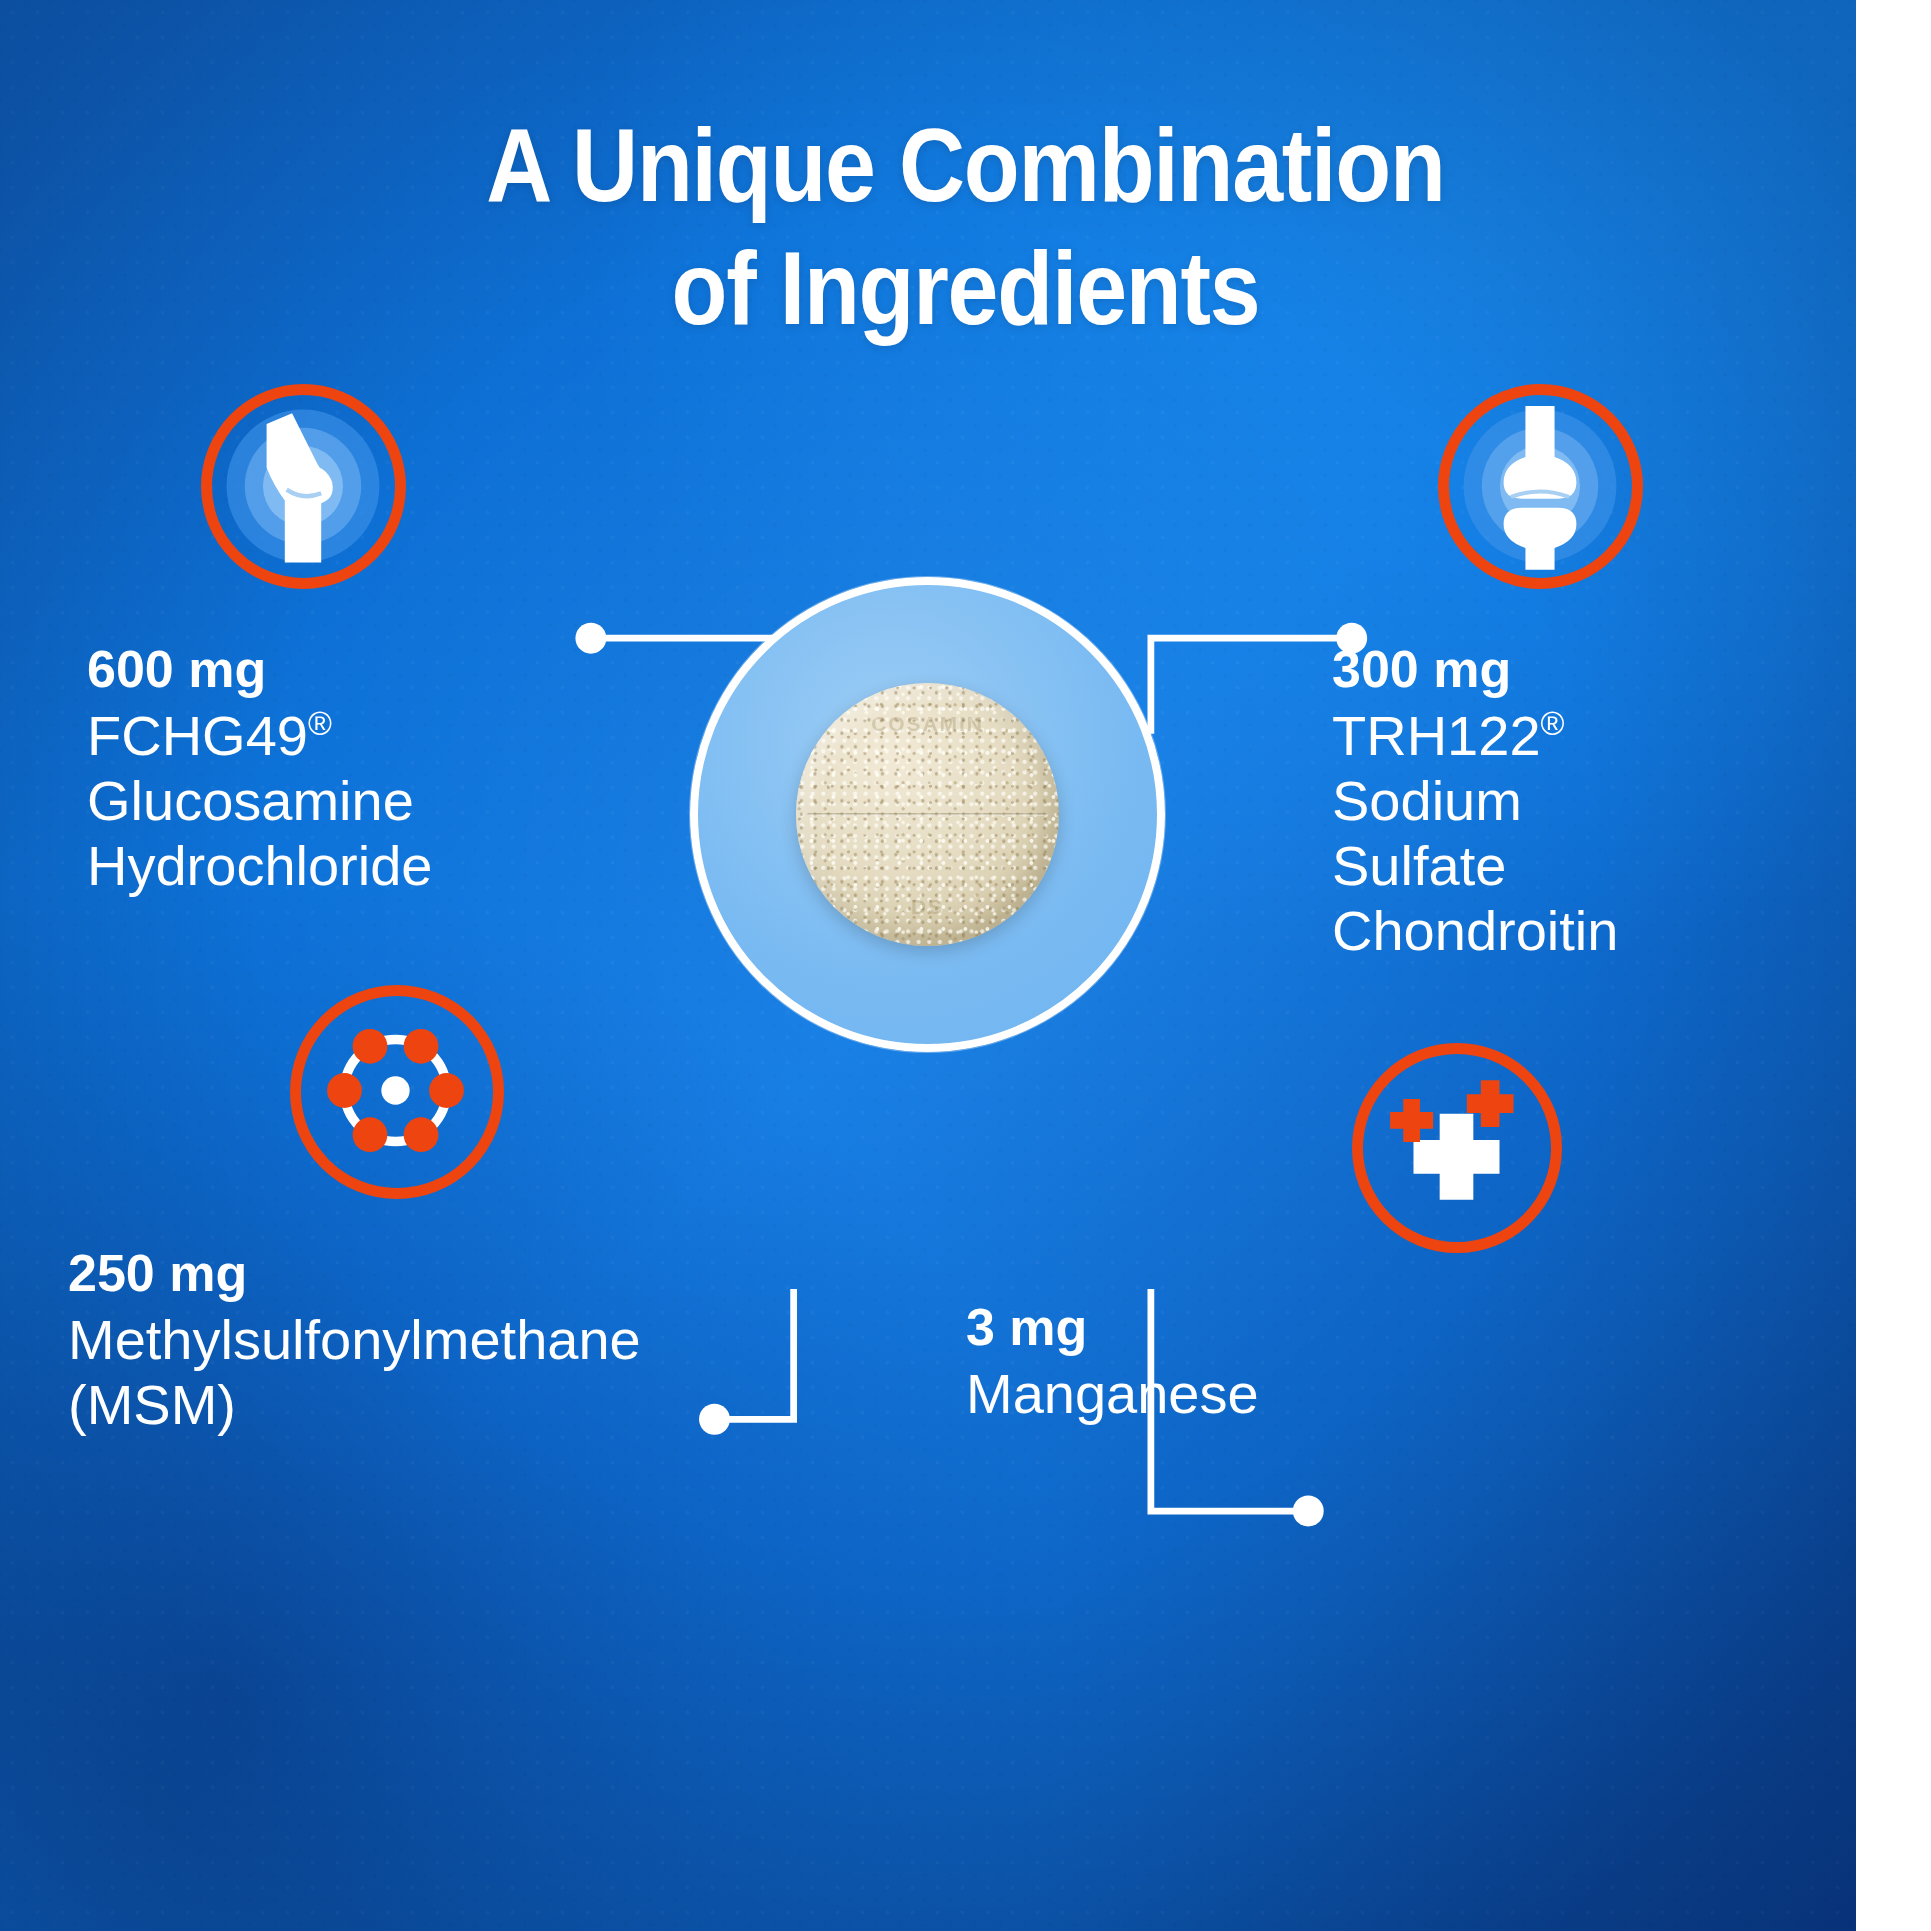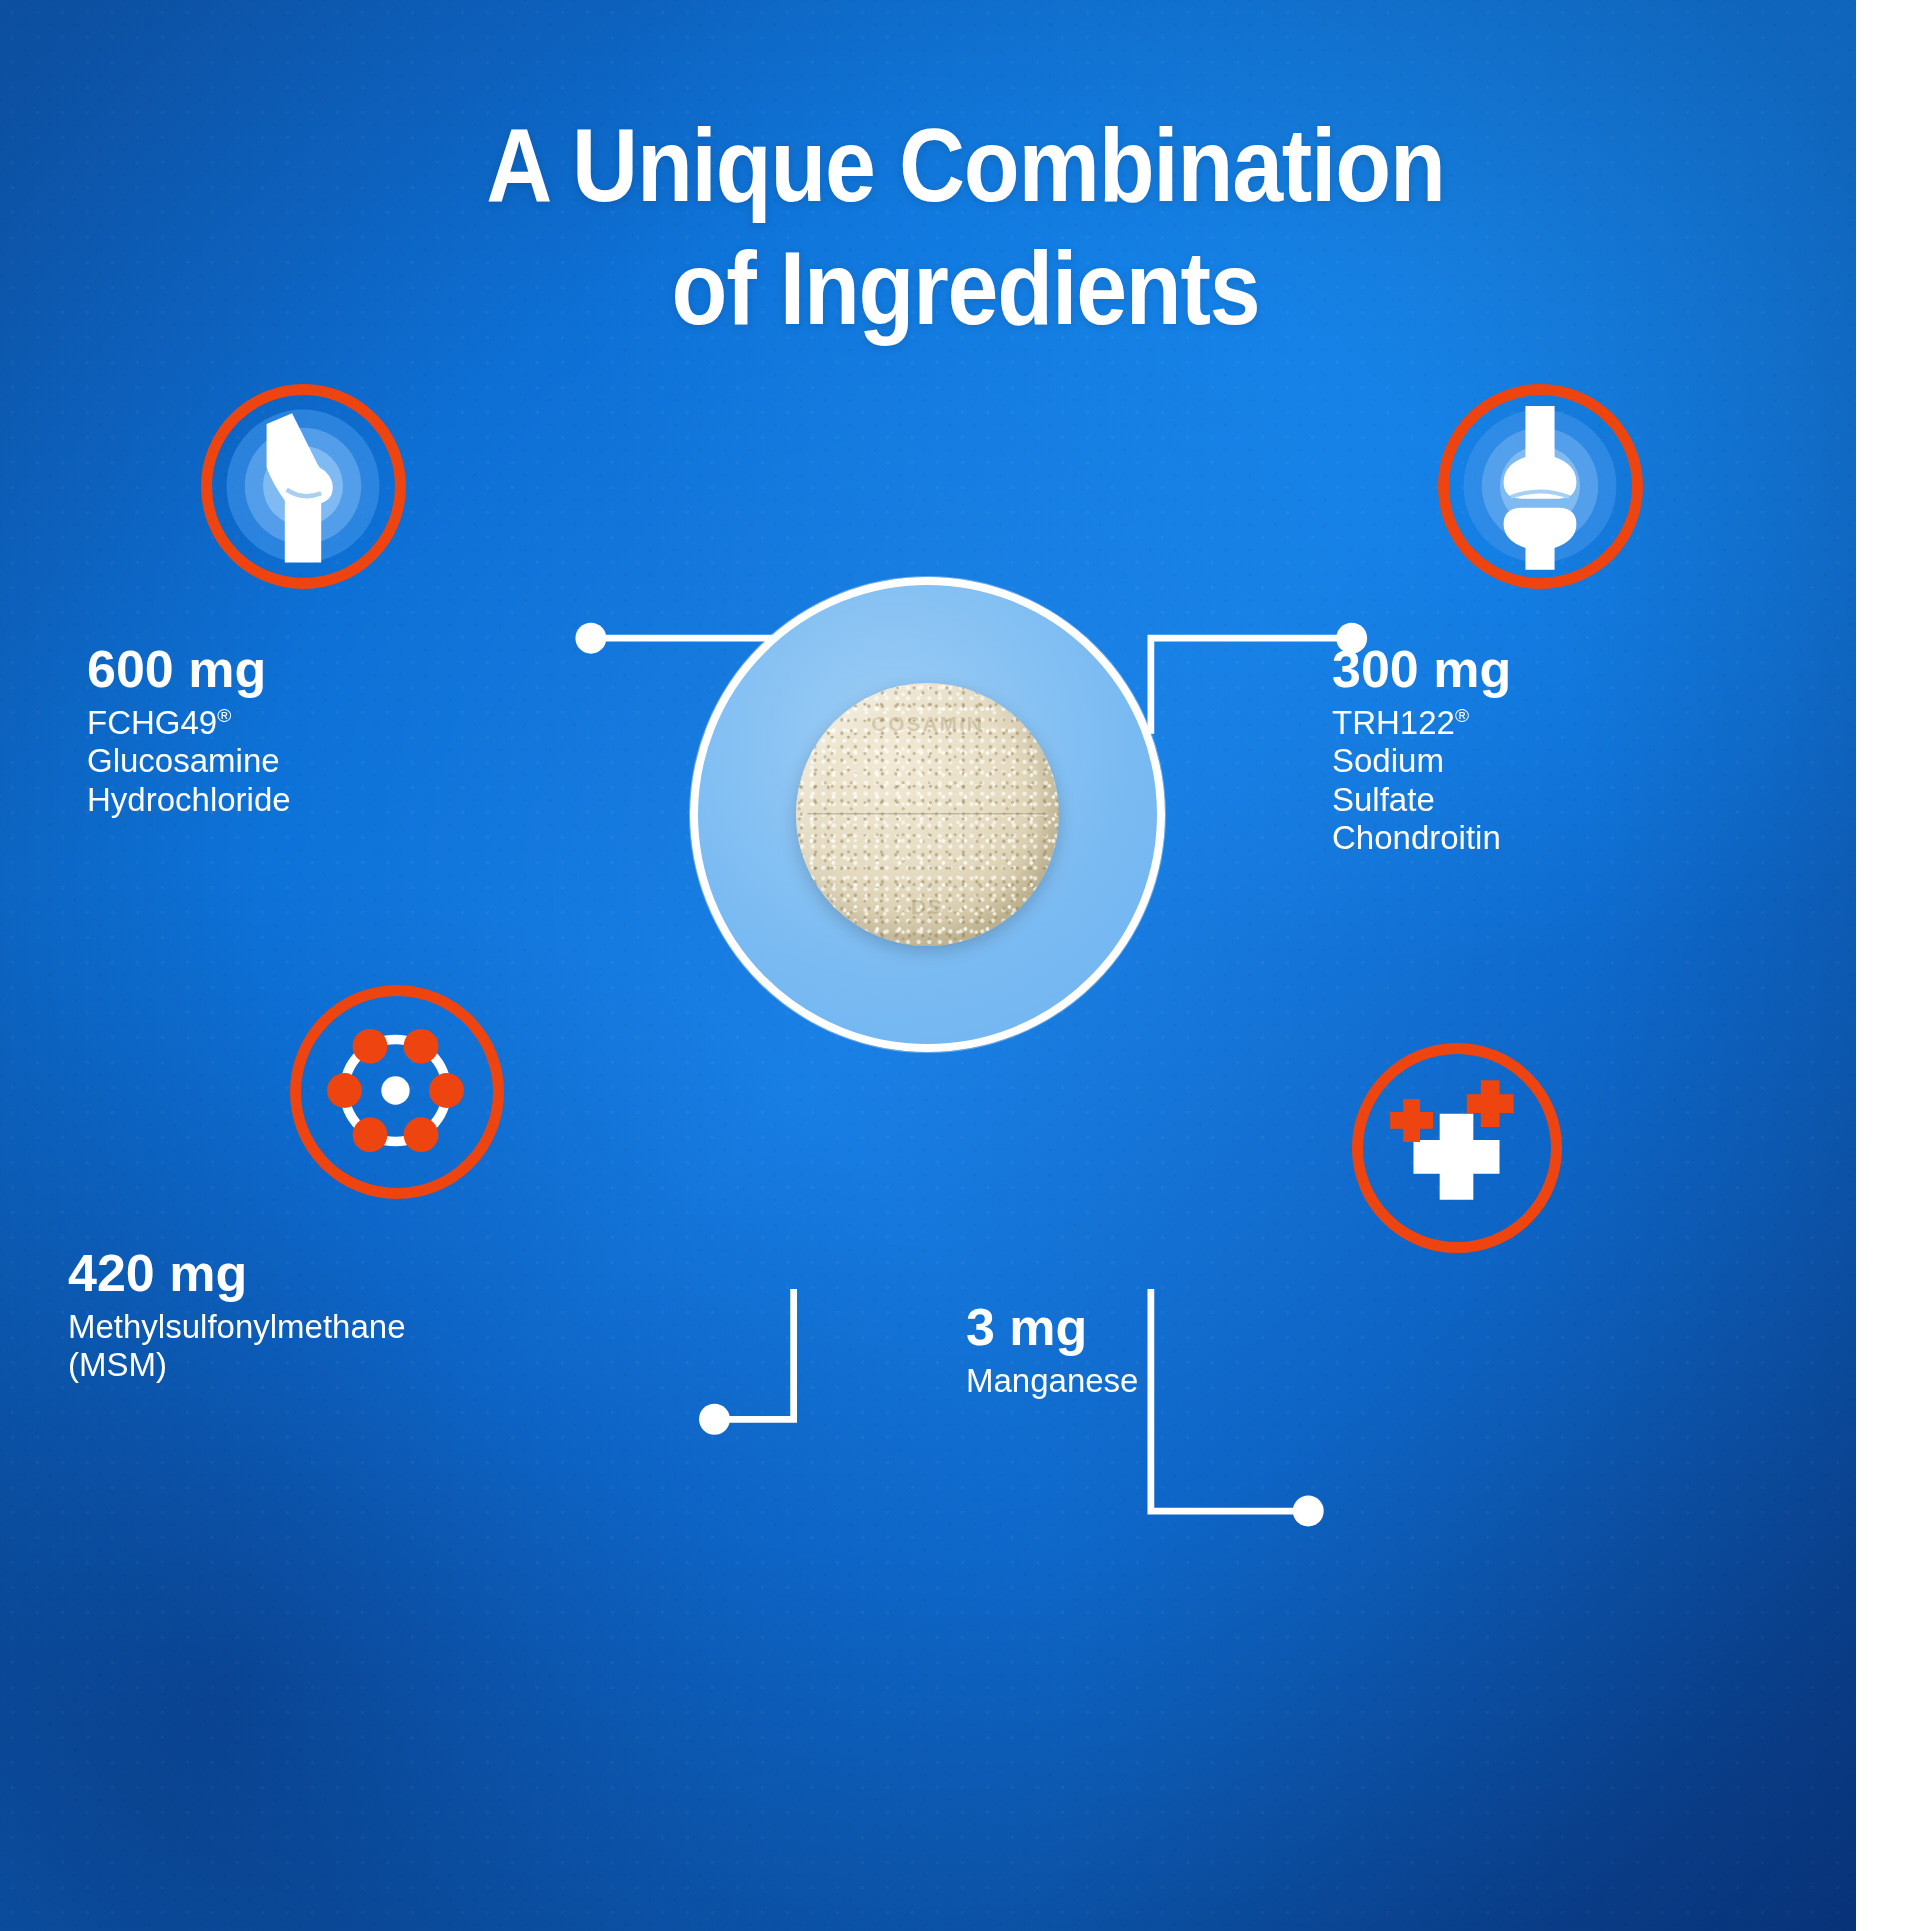--- a/index.html
+++ b/index.html
@@ -125,21 +125,21 @@
     line-height: 1.1;
   }
   .dose {
     font-weight: 700;
     font-size: 52px;
     letter-spacing: 0px;
     margin-bottom: 5.8px;
   }
   .name {
     font-weight: 400;
-    font-size: 33px;
+    font-size: 56px;
     line-height: 1.16;
   }
   .name sup {
     font-size: 0.58em;
     vertical-align: super;
     line-height: 0;
   }
 
   
   #node-glucosamine { left: 87px; top: 384px; width: 502px; }
@@ -250,21 +250,21 @@
         <circle cx="50" cy="50" r="7.5" fill="#ffffff"></circle>
         <circle cx="36.5" cy="26.6" r="9.2" fill="#ee4410"></circle>
         <circle cx="63.5" cy="26.6" r="9.2" fill="#ee4410"></circle>
         <circle cx="77" cy="50" r="9.2" fill="#ee4410"></circle>
         <circle cx="63.5" cy="73.4" r="9.2" fill="#ee4410"></circle>
         <circle cx="36.5" cy="73.4" r="9.2" fill="#ee4410"></circle>
         <circle cx="23" cy="50" r="9.2" fill="#ee4410"></circle>
       </svg>
     </div>
     <div class="node-text pad-md">
-      <div class="dose">420 mg</div>
+      <div class="dose">250 mg</div>
       <div class="name">
         <div>Methylsulfonylmethane</div>
         <div>(MSM)</div>
       </div>
     </div>
   </div>
 
   <div class="node" id="node-manganese">
     <div class="icon-ring">
       <svg width="187" height="187" viewBox="0 0 100 100">

